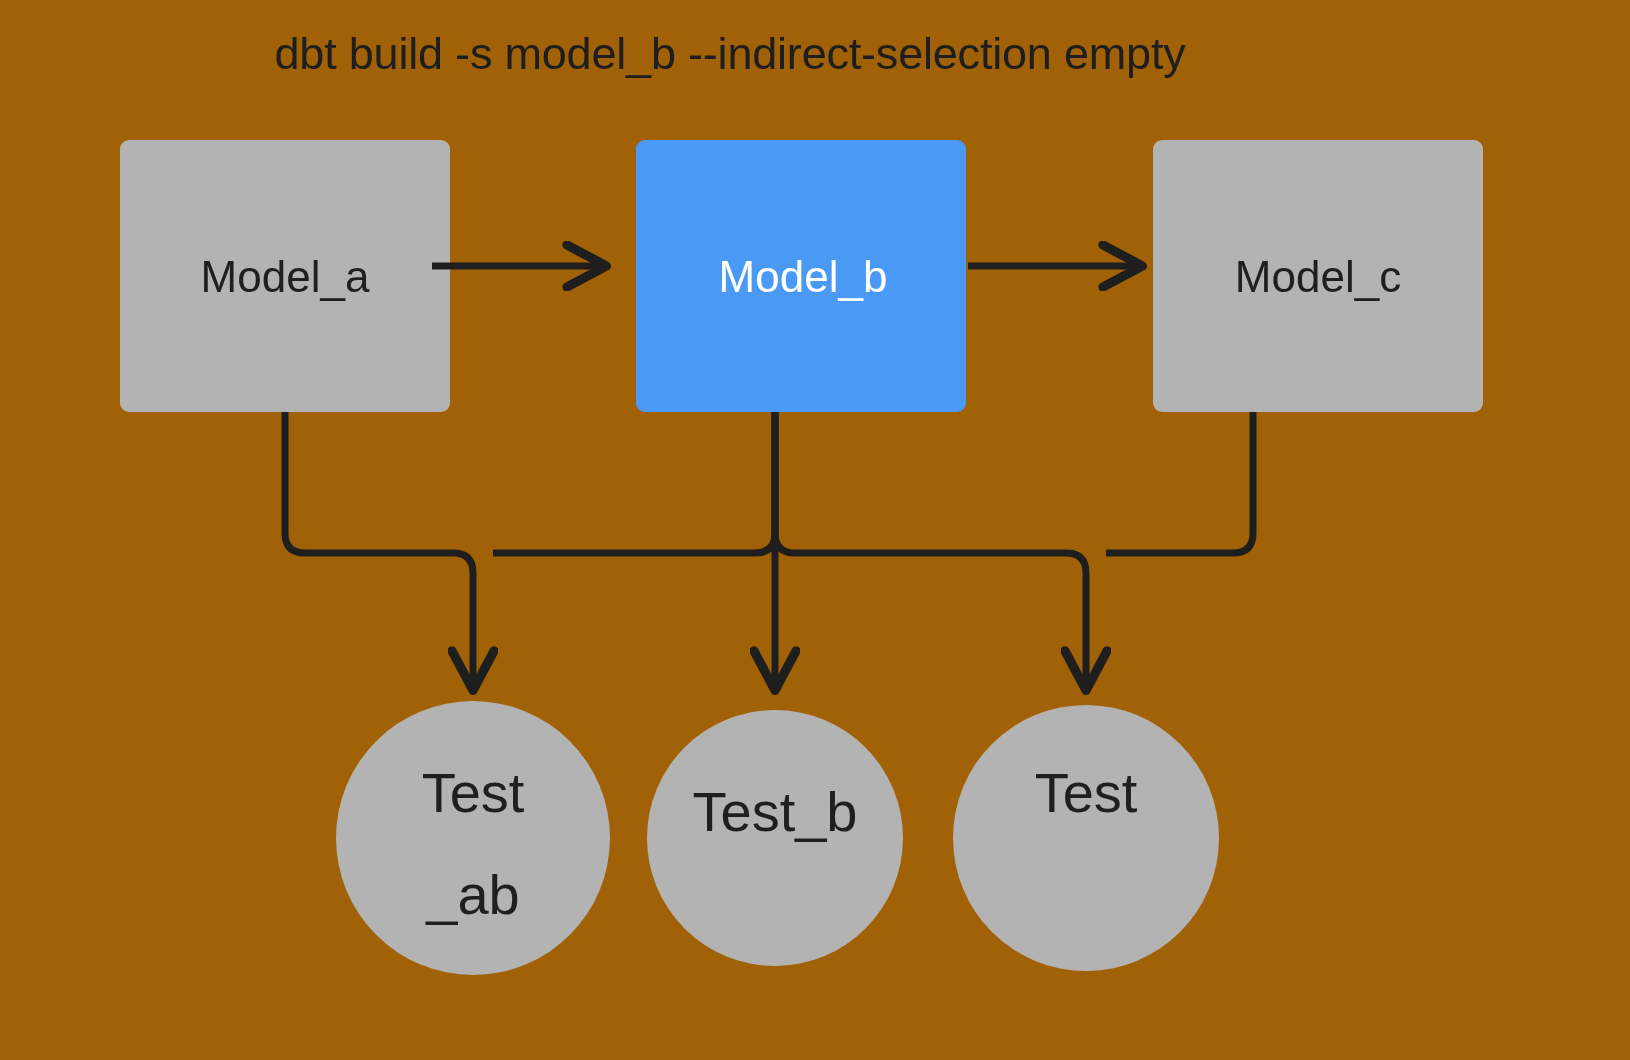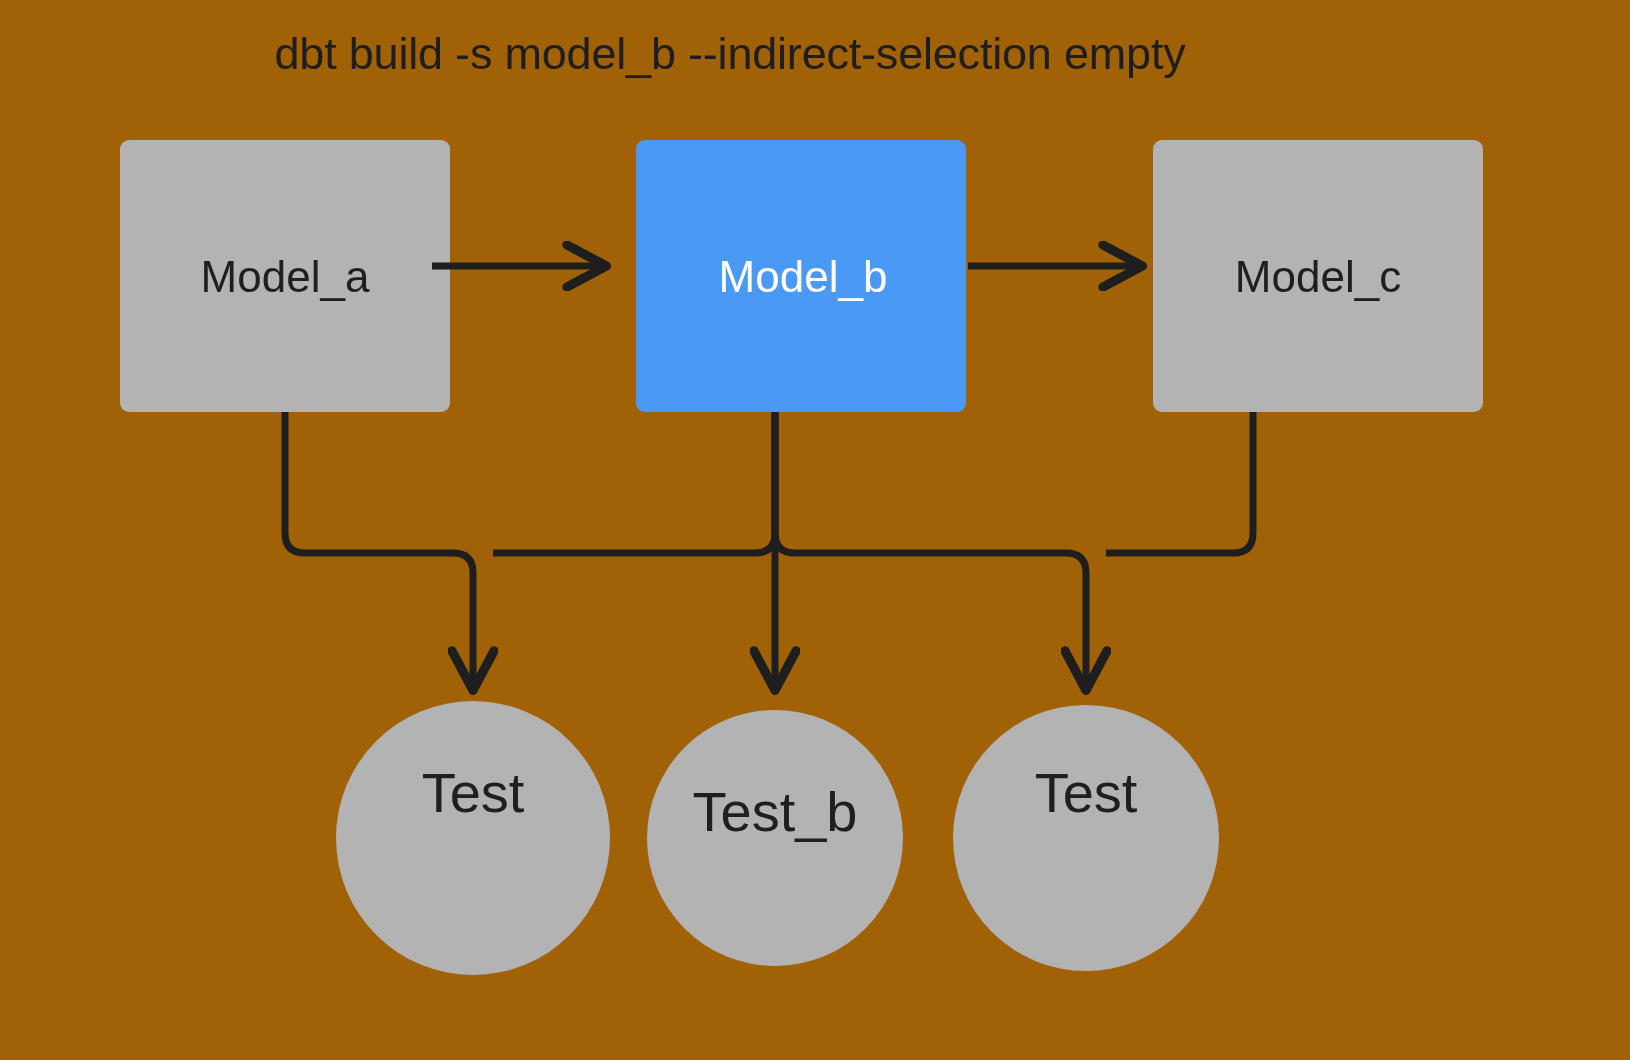--- a/index.html
+++ b/index.html
@@ -93,20 +93,21 @@
   </svg>
 
   <div class="node-label box-label" style="left:120px; top:252px; width:330px;">Model_a</div>
 
   <div class="node-label box-label on-blue" style="left:636px; top:252px; width:334px;">Model_b</div>
 
   <div class="node-label box-label" style="left:1153px; top:252px; width:330px;">Model_c</div>
 
   <div class="node-label circle-label" style="left:336px; top:742px; width:274px;">
     <div>Test</div>
+    <div>_ab</div>
   </div>
 
   <div class="node-label circle-label single" style="left:647px; top:748px; width:256px;margin-top:36px;">
     <div>Test_b</div>
   </div>
 
   <div class="node-label circle-label" style="left:953px; top:742px; width:266px;">
     <div>Test</div>
   </div>
 

